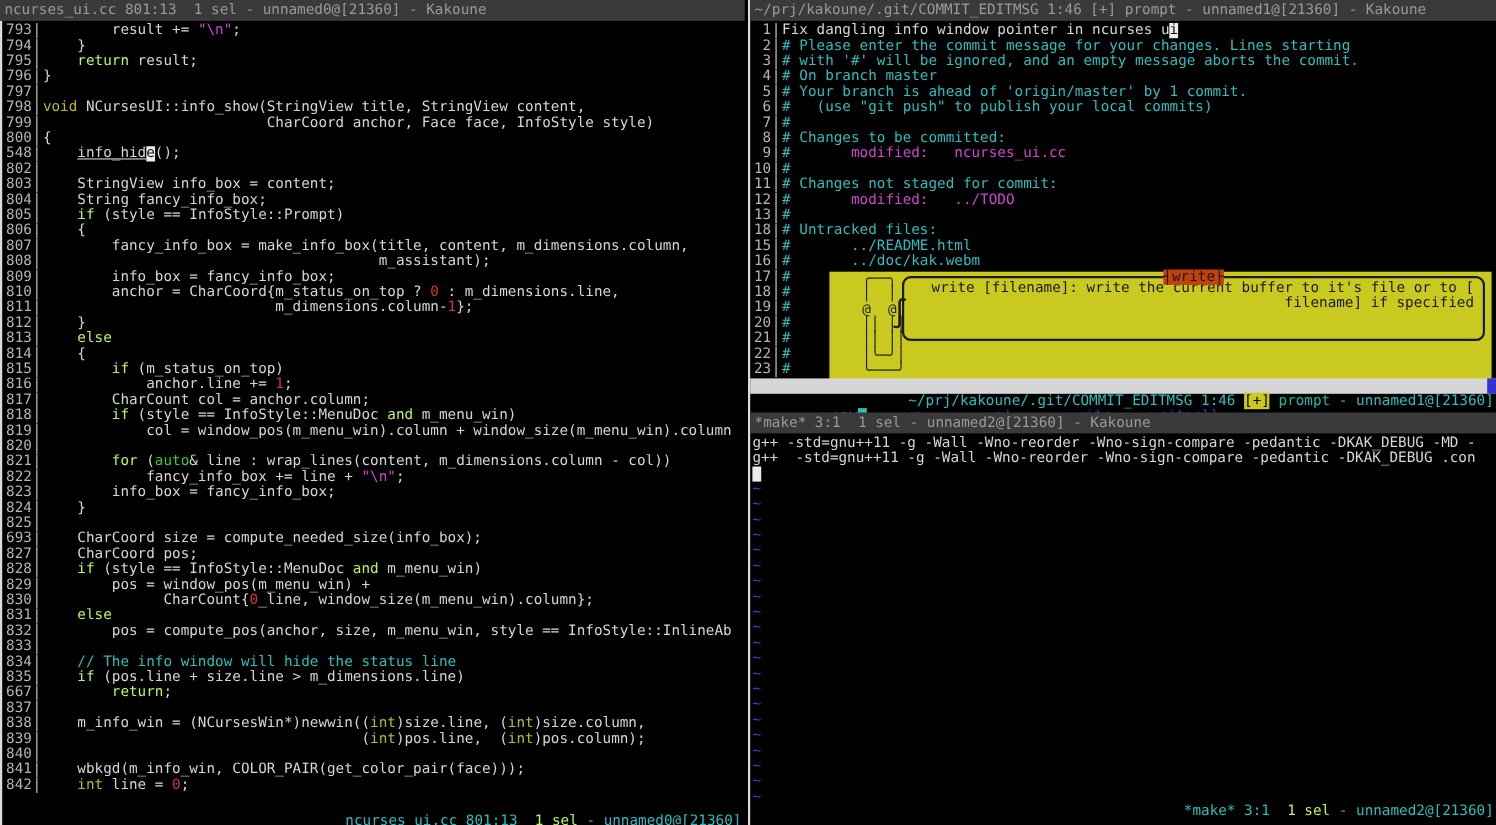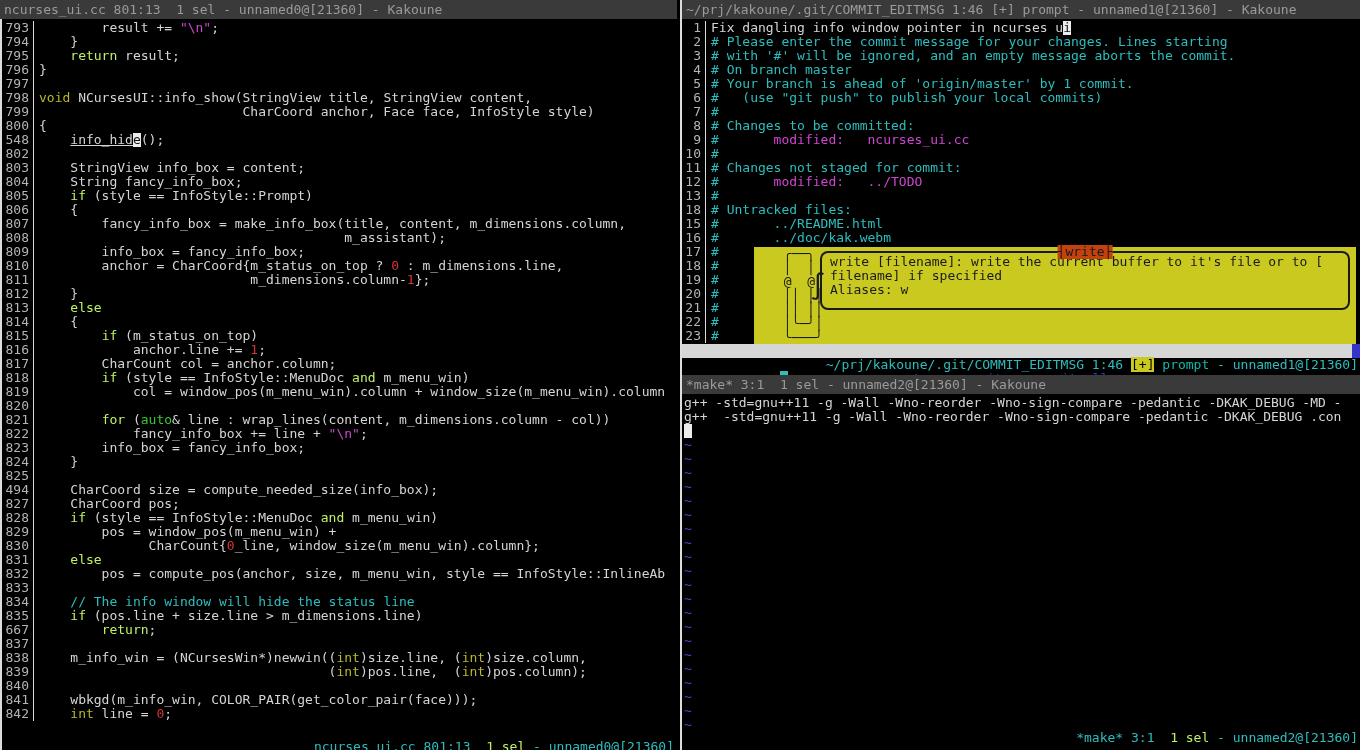--- a/index.html
+++ b/index.html
@@ -52,21 +52,21 @@
   
   .info-overlay{position:absolute;left:72px;top:228px;width:602px;height:98px;
                 background:#c9c920;color:#1a1a1a;}
   .clippy{position:absolute;left:22px;top:0;margin:0;font-family:inherit;
           font-size:13px;line-height:14px;color:#1a1a1a;white-space:pre;}
   .connector{position:absolute;left:56px;top:26px;font-size:26px;line-height:26px;color:#1a1a1a;}
   .infobox{position:absolute;left:66px;top:4px;right:6px;height:55px;
            border:2px solid #1a1a1a;border-radius:8px;}
   .infobox-title{position:absolute;top:-8px;left:50%;transform:translateX(-50%);
                  background:#c2410c;white-space:pre;}
-  .infobox-lines{padding:2px 8px;white-space:pre;}
+  .infobox-lines{padding:2px 8px;white-space:pre;text-align:right;}
   .infobox-lines div{height:14px;}
 
   
   .menubar{position:absolute;top:325px;left:0;right:0;height:14px;background:#d6d6d6;white-space:pre;}
   .menu-item{display:inline-block;width:71.5px;padding-left:3px;color:#3434cc;overflow:hidden;}
   .menu-scroll{position:absolute;right:2px;top:0;width:8px;height:14px;background:#3434cc;}
 
   .prompt-line{top:339px;left:0;right:0;padding-left:4px;}
   .status-right{position:absolute;right:4px;top:0;}
   .make-status{top:337px;right:4px;}
@@ -106,21 +106,21 @@
           <div class="row"><span class="ln">816</span><span class="lt"><span class="sd">            anchor.line += </span><span class="sv">1</span><span class="sd">;</span></span></div>
           <div class="row"><span class="ln">817</span><span class="lt"><span class="sd">        CharCount col = anchor.column;</span></span></div>
           <div class="row"><span class="ln">818</span><span class="lt"><span class="sd">        </span><span class="sk">if</span><span class="sd"> (style == InfoStyle::MenuDoc </span><span class="sk">and</span><span class="sd"> m_menu_win)</span></span></div>
           <div class="row"><span class="ln">819</span><span class="lt"><span class="sd">            col = window_pos(m_menu_win).column + window_size(m_menu_win).column</span></span></div>
           <div class="row"><span class="ln">820</span><span class="lt"></span></div>
           <div class="row"><span class="ln">821</span><span class="lt"><span class="sd">        </span><span class="sk">for</span><span class="sd"> (</span><span class="sg">auto</span><span class="sd">&amp; line : wrap_lines(content, m_dimensions.column - col))</span></span></div>
           <div class="row"><span class="ln">822</span><span class="lt"><span class="sd">            fancy_info_box += line + </span><span class="ss">"\n"</span><span class="sd">;</span></span></div>
           <div class="row"><span class="ln">823</span><span class="lt"><span class="sd">        info_box = fancy_info_box;</span></span></div>
           <div class="row"><span class="ln">824</span><span class="lt"><span class="sd">    }</span></span></div>
           <div class="row"><span class="ln">825</span><span class="lt"></span></div>
-          <div class="row"><span class="ln">494</span><span class="lt"><span class="sd">    CharCoord size = compute_needed_size(info_box);</span></span></div>
+          <div class="row"><span class="ln">693</span><span class="lt"><span class="sd">    CharCoord size = compute_needed_size(info_box);</span></span></div>
           <div class="row"><span class="ln">827</span><span class="lt"><span class="sd">    CharCoord pos;</span></span></div>
           <div class="row"><span class="ln">828</span><span class="lt"><span class="sd">    </span><span class="sk">if</span><span class="sd"> (style == InfoStyle::MenuDoc </span><span class="sk">and</span><span class="sd"> m_menu_win)</span></span></div>
           <div class="row"><span class="ln">829</span><span class="lt"><span class="sd">        pos = window_pos(m_menu_win) +</span></span></div>
           <div class="row"><span class="ln">830</span><span class="lt"><span class="sd">              CharCount{</span><span class="sv">0</span><span class="sd">_line, window_size(m_menu_win).column};</span></span></div>
           <div class="row"><span class="ln">831</span><span class="lt"><span class="sd">    </span><span class="sk">else</span></span></div>
           <div class="row"><span class="ln">832</span><span class="lt"><span class="sd">        pos = compute_pos(anchor, size, m_menu_win, style == InfoStyle::InlineAb</span></span></div>
           <div class="row"><span class="ln">833</span><span class="lt"></span></div>
           <div class="row"><span class="ln">834</span><span class="lt"><span class="sd">    </span><span class="sc">// The info window will hide the status line</span></span></div>
           <div class="row"><span class="ln">835</span><span class="lt"><span class="sd">    </span><span class="sk">if</span><span class="sd"> (pos.line + size.line &gt; m_dimensions.line)</span></span></div>
           <div class="row"><span class="ln">667</span><span class="lt"><span class="sd">        </span><span class="sk">return</span><span class="sd">;</span></span></div>
@@ -170,21 +170,21 @@
           <pre class="clippy" id="clippy"> ╭──╮
  │  │
  @  @
  ││ ││
  ││ ││
  │╰─╯│
  ╰───╯</pre>
           <span class="connector" id="connector">∫</span>
           <div class="infobox">
             <span class="infobox-title" id="infobox-title">┤write├</span>
-            <div class="infobox-lines" id="infobox-lines"><div>write [filename]: write the current buffer to it's file or to [</div><div>filename] if specified</div><div>Aliases: w</div></div>
+            <div class="infobox-lines" id="infobox-lines"><div>write [filename]: write the current buffer to it's file or to [</div><div>filename] if specified</div></div>
           </div>
         </div>
 
         <div class="menubar" id="menu">
           <span class="menu-scroll"></span>
         <span class="menu-item">waq</span><span class="menu-item">wq</span><span class="menu-item">wq!</span><span class="menu-item">write</span><span class="menu-item">writeall</span></div>
 
         <div class="statusline prompt-line">
           <span id="prompt-left"><span class="sd">:w</span><span class="sP"> </span></span>
           <span class="status-right" id="commit-status-right"><span class="sc">~/prj/kakoune/.git/COMMIT_EDITMSG 1:46 </span><span class="splus">[+]</span><span class="sd"> </span><span class="sy">prompt</span><span class="sc"> - unnamed1@[21360]</span></span>

